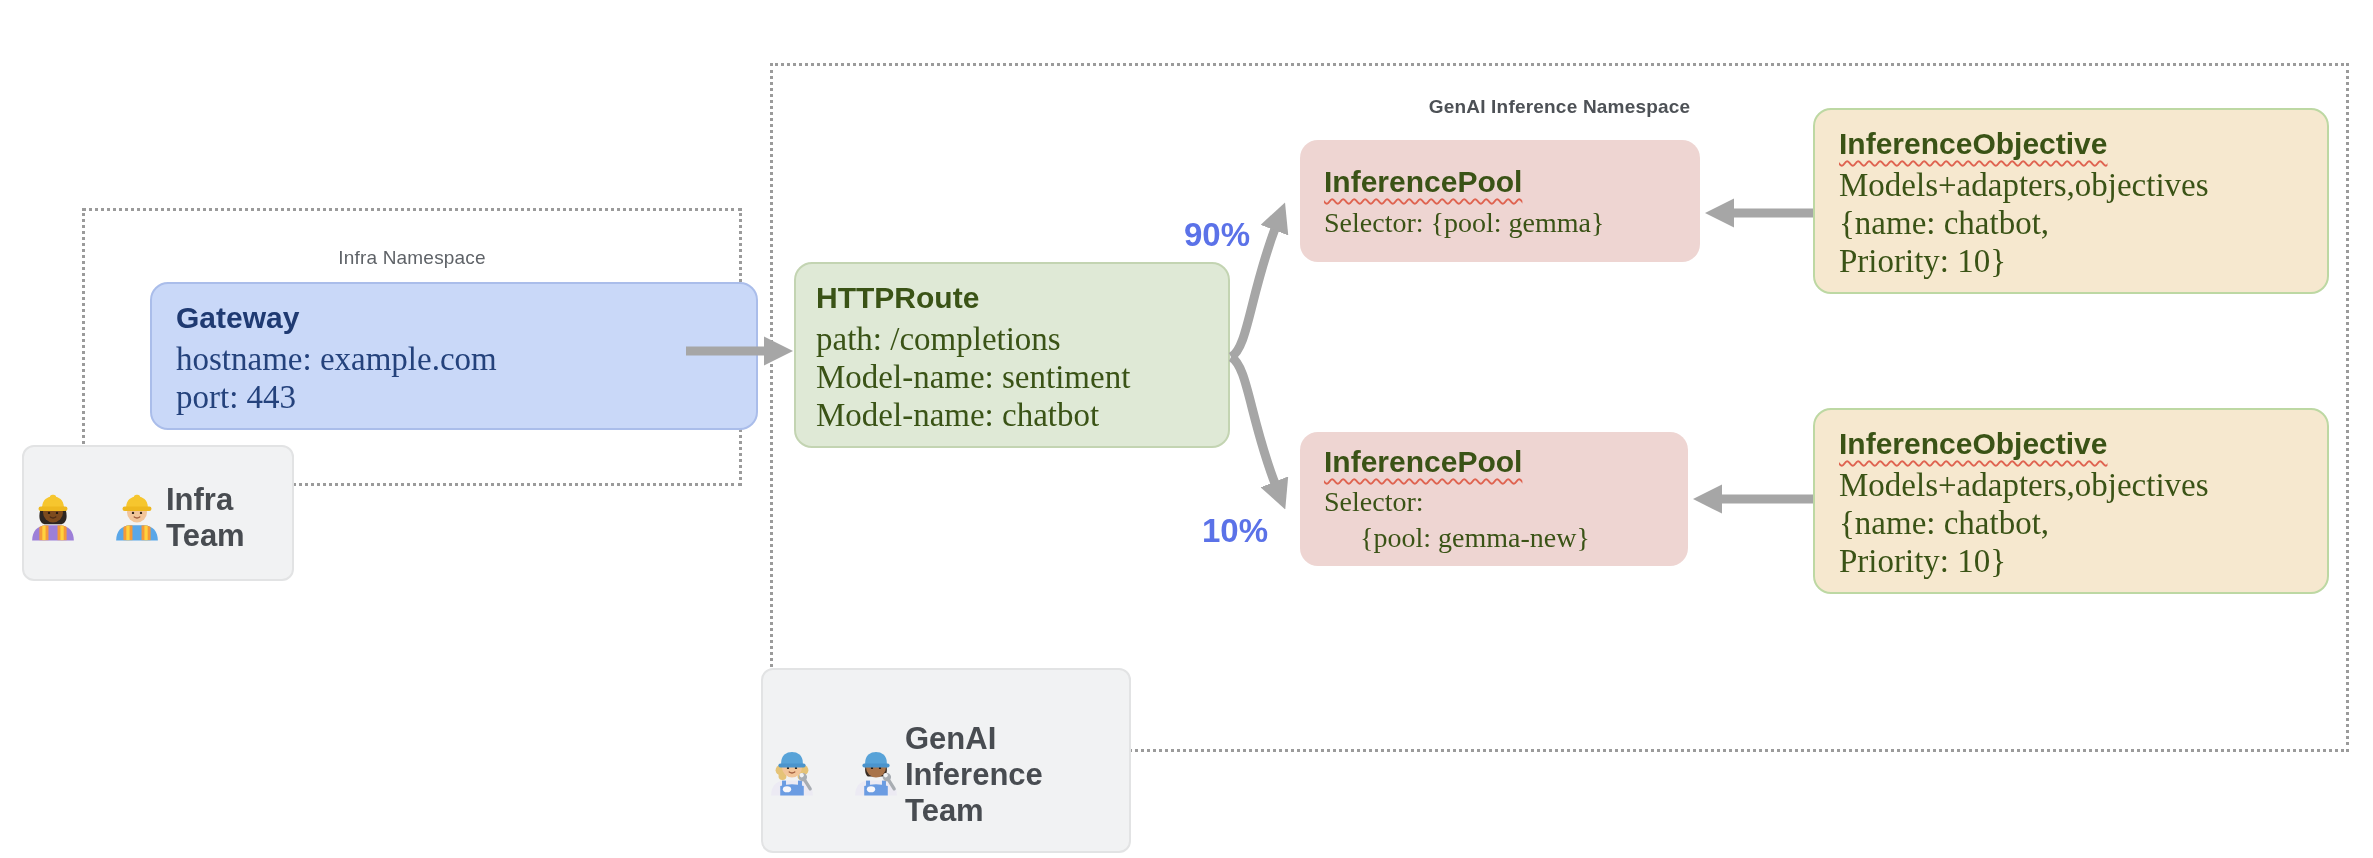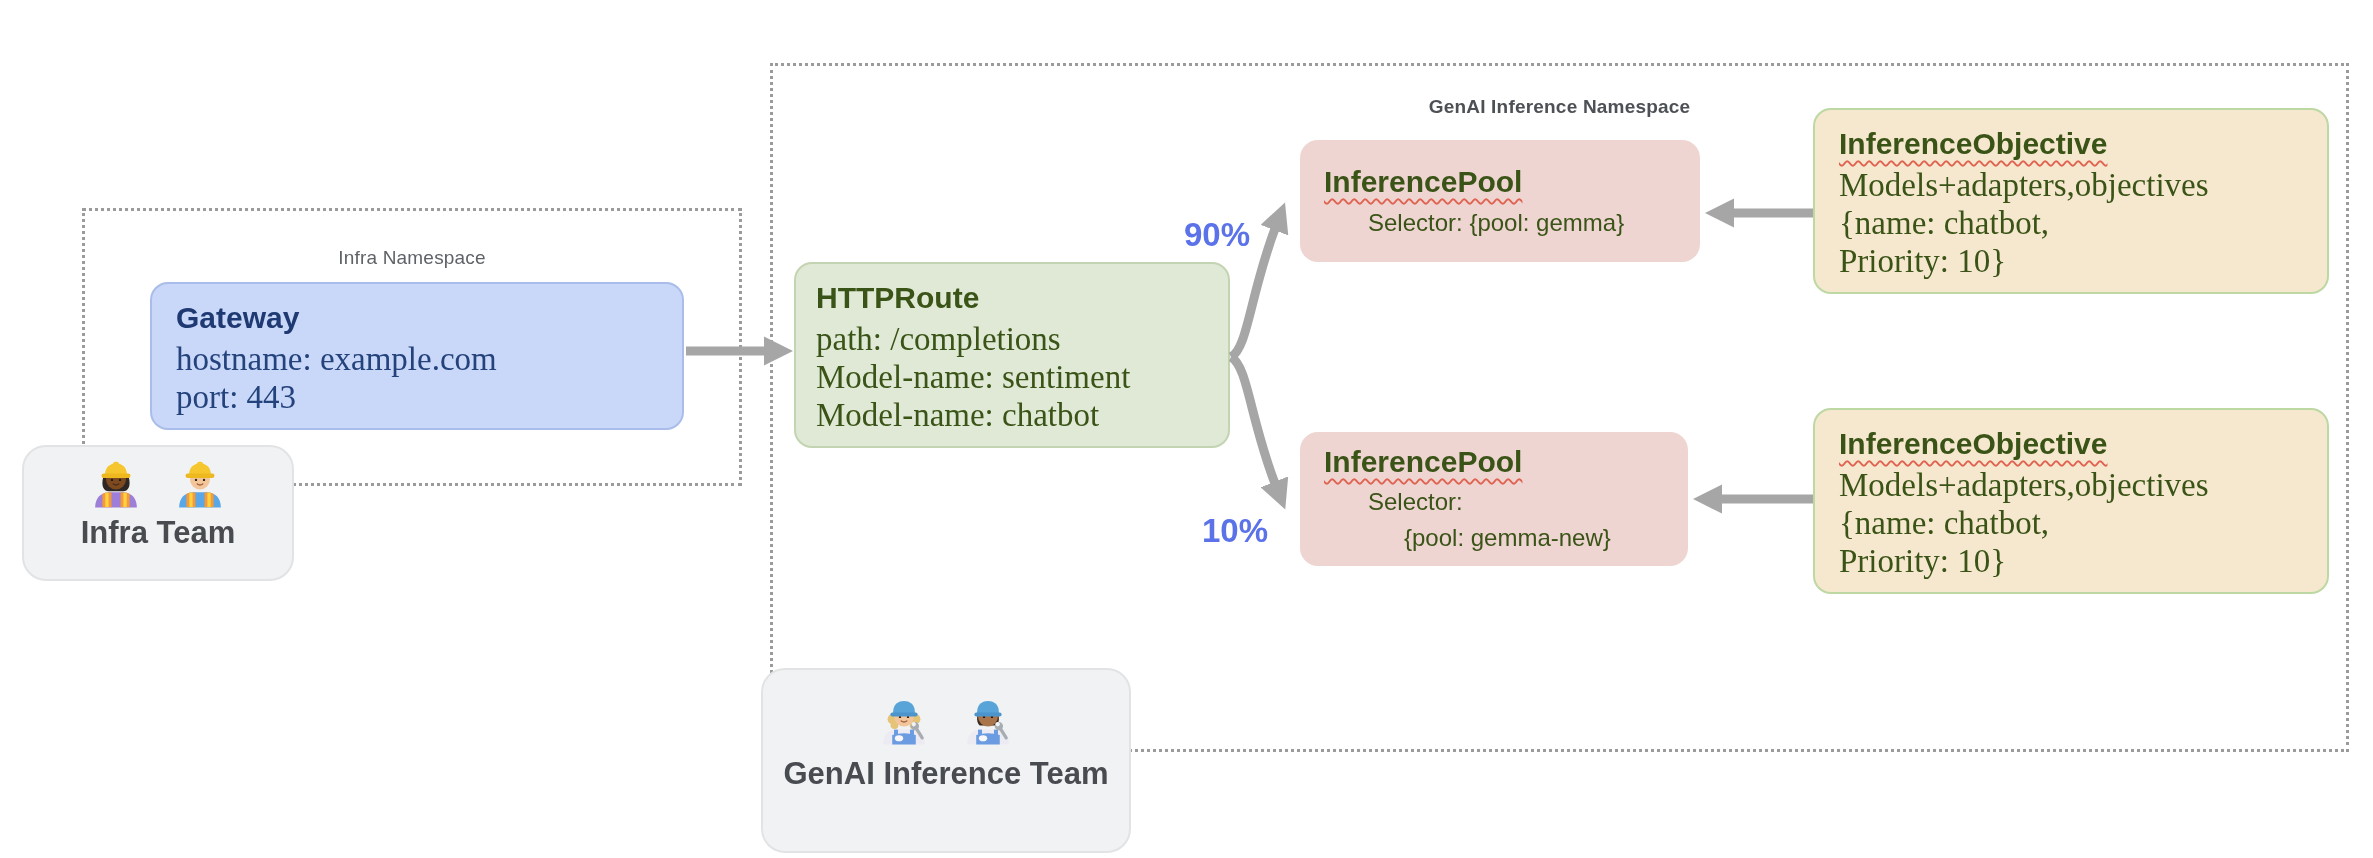--- a/index.html
+++ b/index.html
@@ -10,36 +10,36 @@
   
   .ns{position:absolute;border:3px dotted #9b9b9b;z-index:1;}
   .ns-title{position:absolute;left:0;right:0;text-align:center;color:#5f6368;
     font-size:19px;letter-spacing:.2px;}
   #infra-ns{left:82px;top:208px;width:654px;height:272px;}
   #infra-ns .ns-title{top:36px;font-weight:500;}
   #genai-ns{left:770px;top:63px;width:1573px;height:683px;}
   #genai-ns .ns-title{top:30px;font-weight:700;color:#4d5156;}
 
   
-  .team{position:absolute;background:#f1f2f3;border:2px solid #e2e3e4;border-radius:24px;
-    z-index:3;display:flex;flex-direction:column;align-items:center;}
+  .team{position:absolute;background:#f1f2f3;border:2px solid #e2e3e4;border-radius:12px;
+    z-index:3;display:flex;flex-direction:row;align-items:center;}
   #infra-team{left:22px;top:445px;width:268px;height:124px;padding-top:8px;}
   #genai-team{left:742px;top:668px;width:366px;height:159px;padding-top:22px;margin-left:19px;}
   .emoji-row{display:flex;gap:26px;align-items:flex-end;}
   .team-label{font-weight:700;color:#484c51;font-size:31px;margin-top:2px;}
   #genai-team .team-label{margin-top:6px;}
 
   
   .card{position:absolute;border-radius:18px;z-index:2;padding:12px 24px 12px 24px;box-sizing:border-box;}
   .card-title{font-size:30px;font-weight:700;line-height:44px;}
   .line{font-family:Liberation Serif, serif;font-size:33px;line-height:38px;white-space:pre;}
-  .sansline{font-family:Liberation Sans, sans-serif;font-size:24px;line-height:38px;white-space:pre;margin-left:44px;}
+  .sansline{font-family:Liberation Serif, serif;font-size:28px;line-height:38px;white-space:pre;}
   .squiggle{text-decoration:underline;text-decoration-style:wavy;text-decoration-color:#df6350;
     text-decoration-thickness:2px;text-underline-offset:6px;}
-  #gateway{left:150px;top:282px;width:534px;background:#c9d8f8;border:2px solid #aabdea;color:#24427c;}
+  #gateway{left:150px;top:282px;width:608px;background:#c9d8f8;border:2px solid #aabdea;color:#24427c;}
   #gateway .card-title{color:#1f3a72;}
   #httproute{left:794px;top:262px;width:436px;background:#dfe9d6;border:2px solid #c3d4b2;color:#3a5316;padding-left:20px;}
   #pool-top{left:1300px;top:140px;width:400px;background:#eed5d2;color:#3a5316;padding-top:20px;padding-bottom:20px;}
   #pool-bottom{left:1300px;top:432px;width:388px;background:#eed5d2;color:#3a5316;padding-top:8px;padding-bottom:10px;}
   #pool-bottom .sansline{line-height:36px;}
   #obj-top{left:1813px;top:108px;width:516px;background:#f6e8cf;border:2px solid #bdd8a3;color:#3a5316;}
   #obj-bottom{left:1813px;top:408px;width:516px;background:#f6e8cf;border:2px solid #bdd8a3;color:#3a5316;}
   .indent{padding-left:36px;}
 
   

